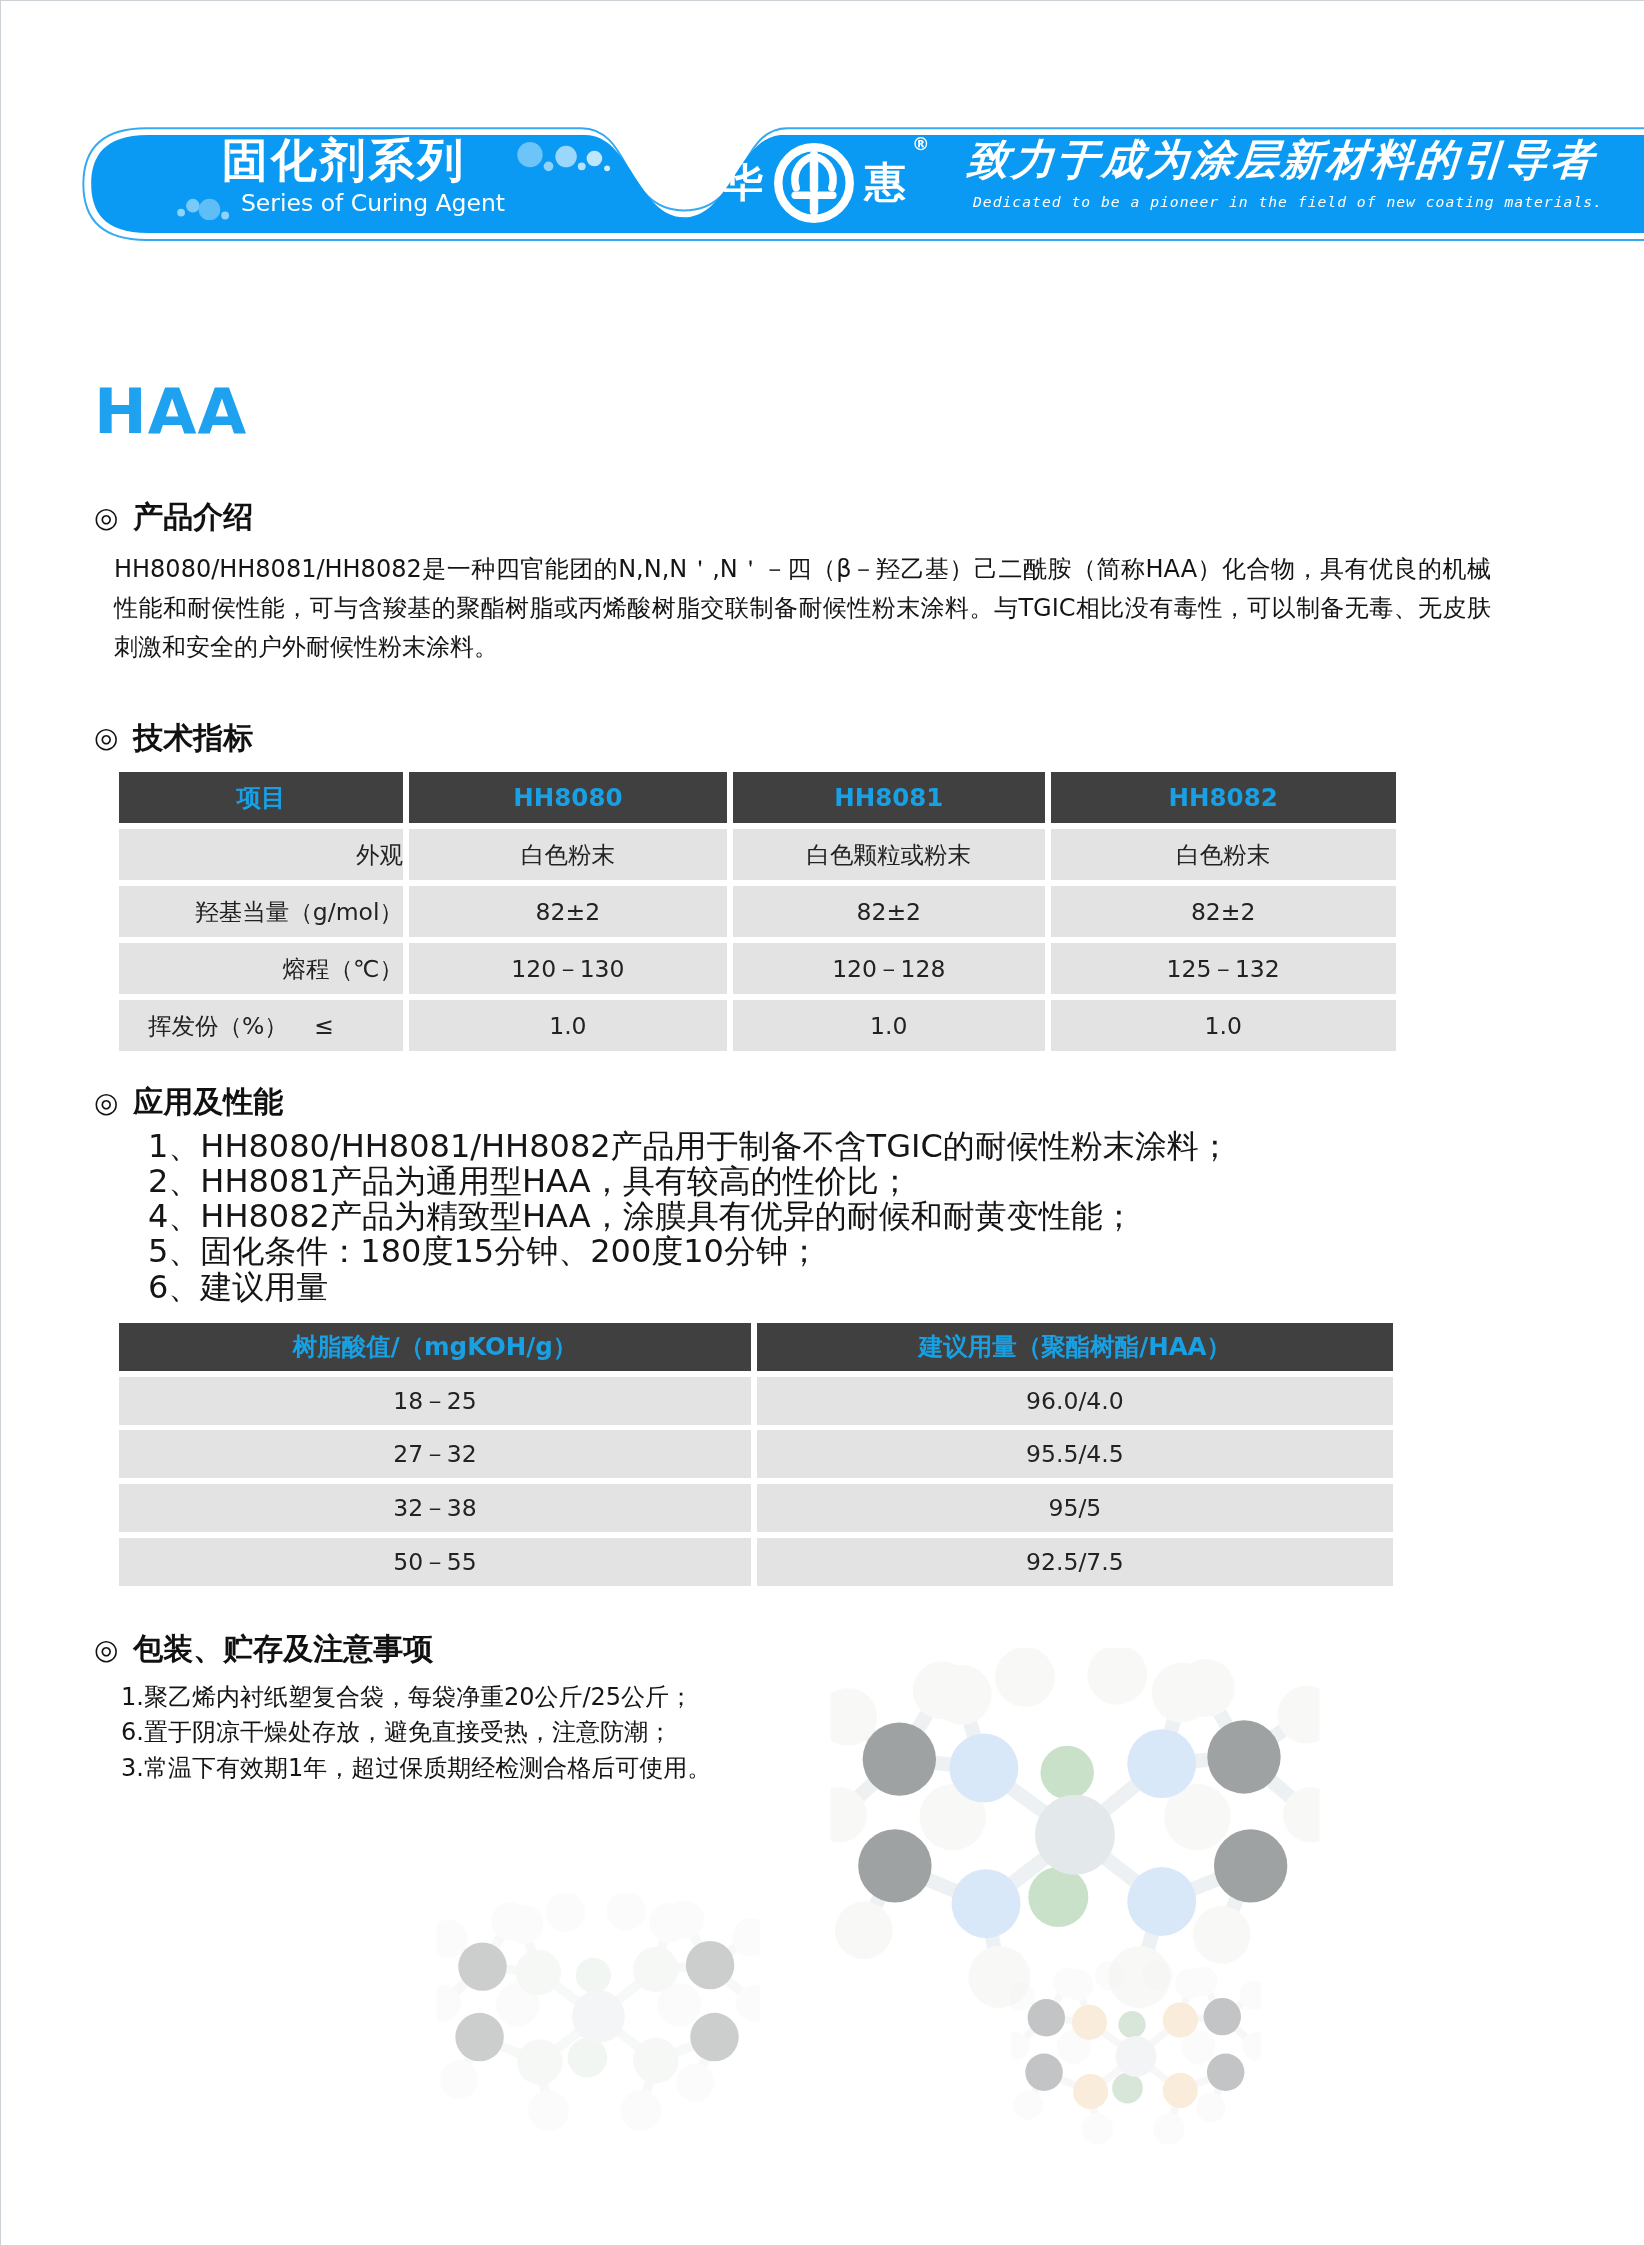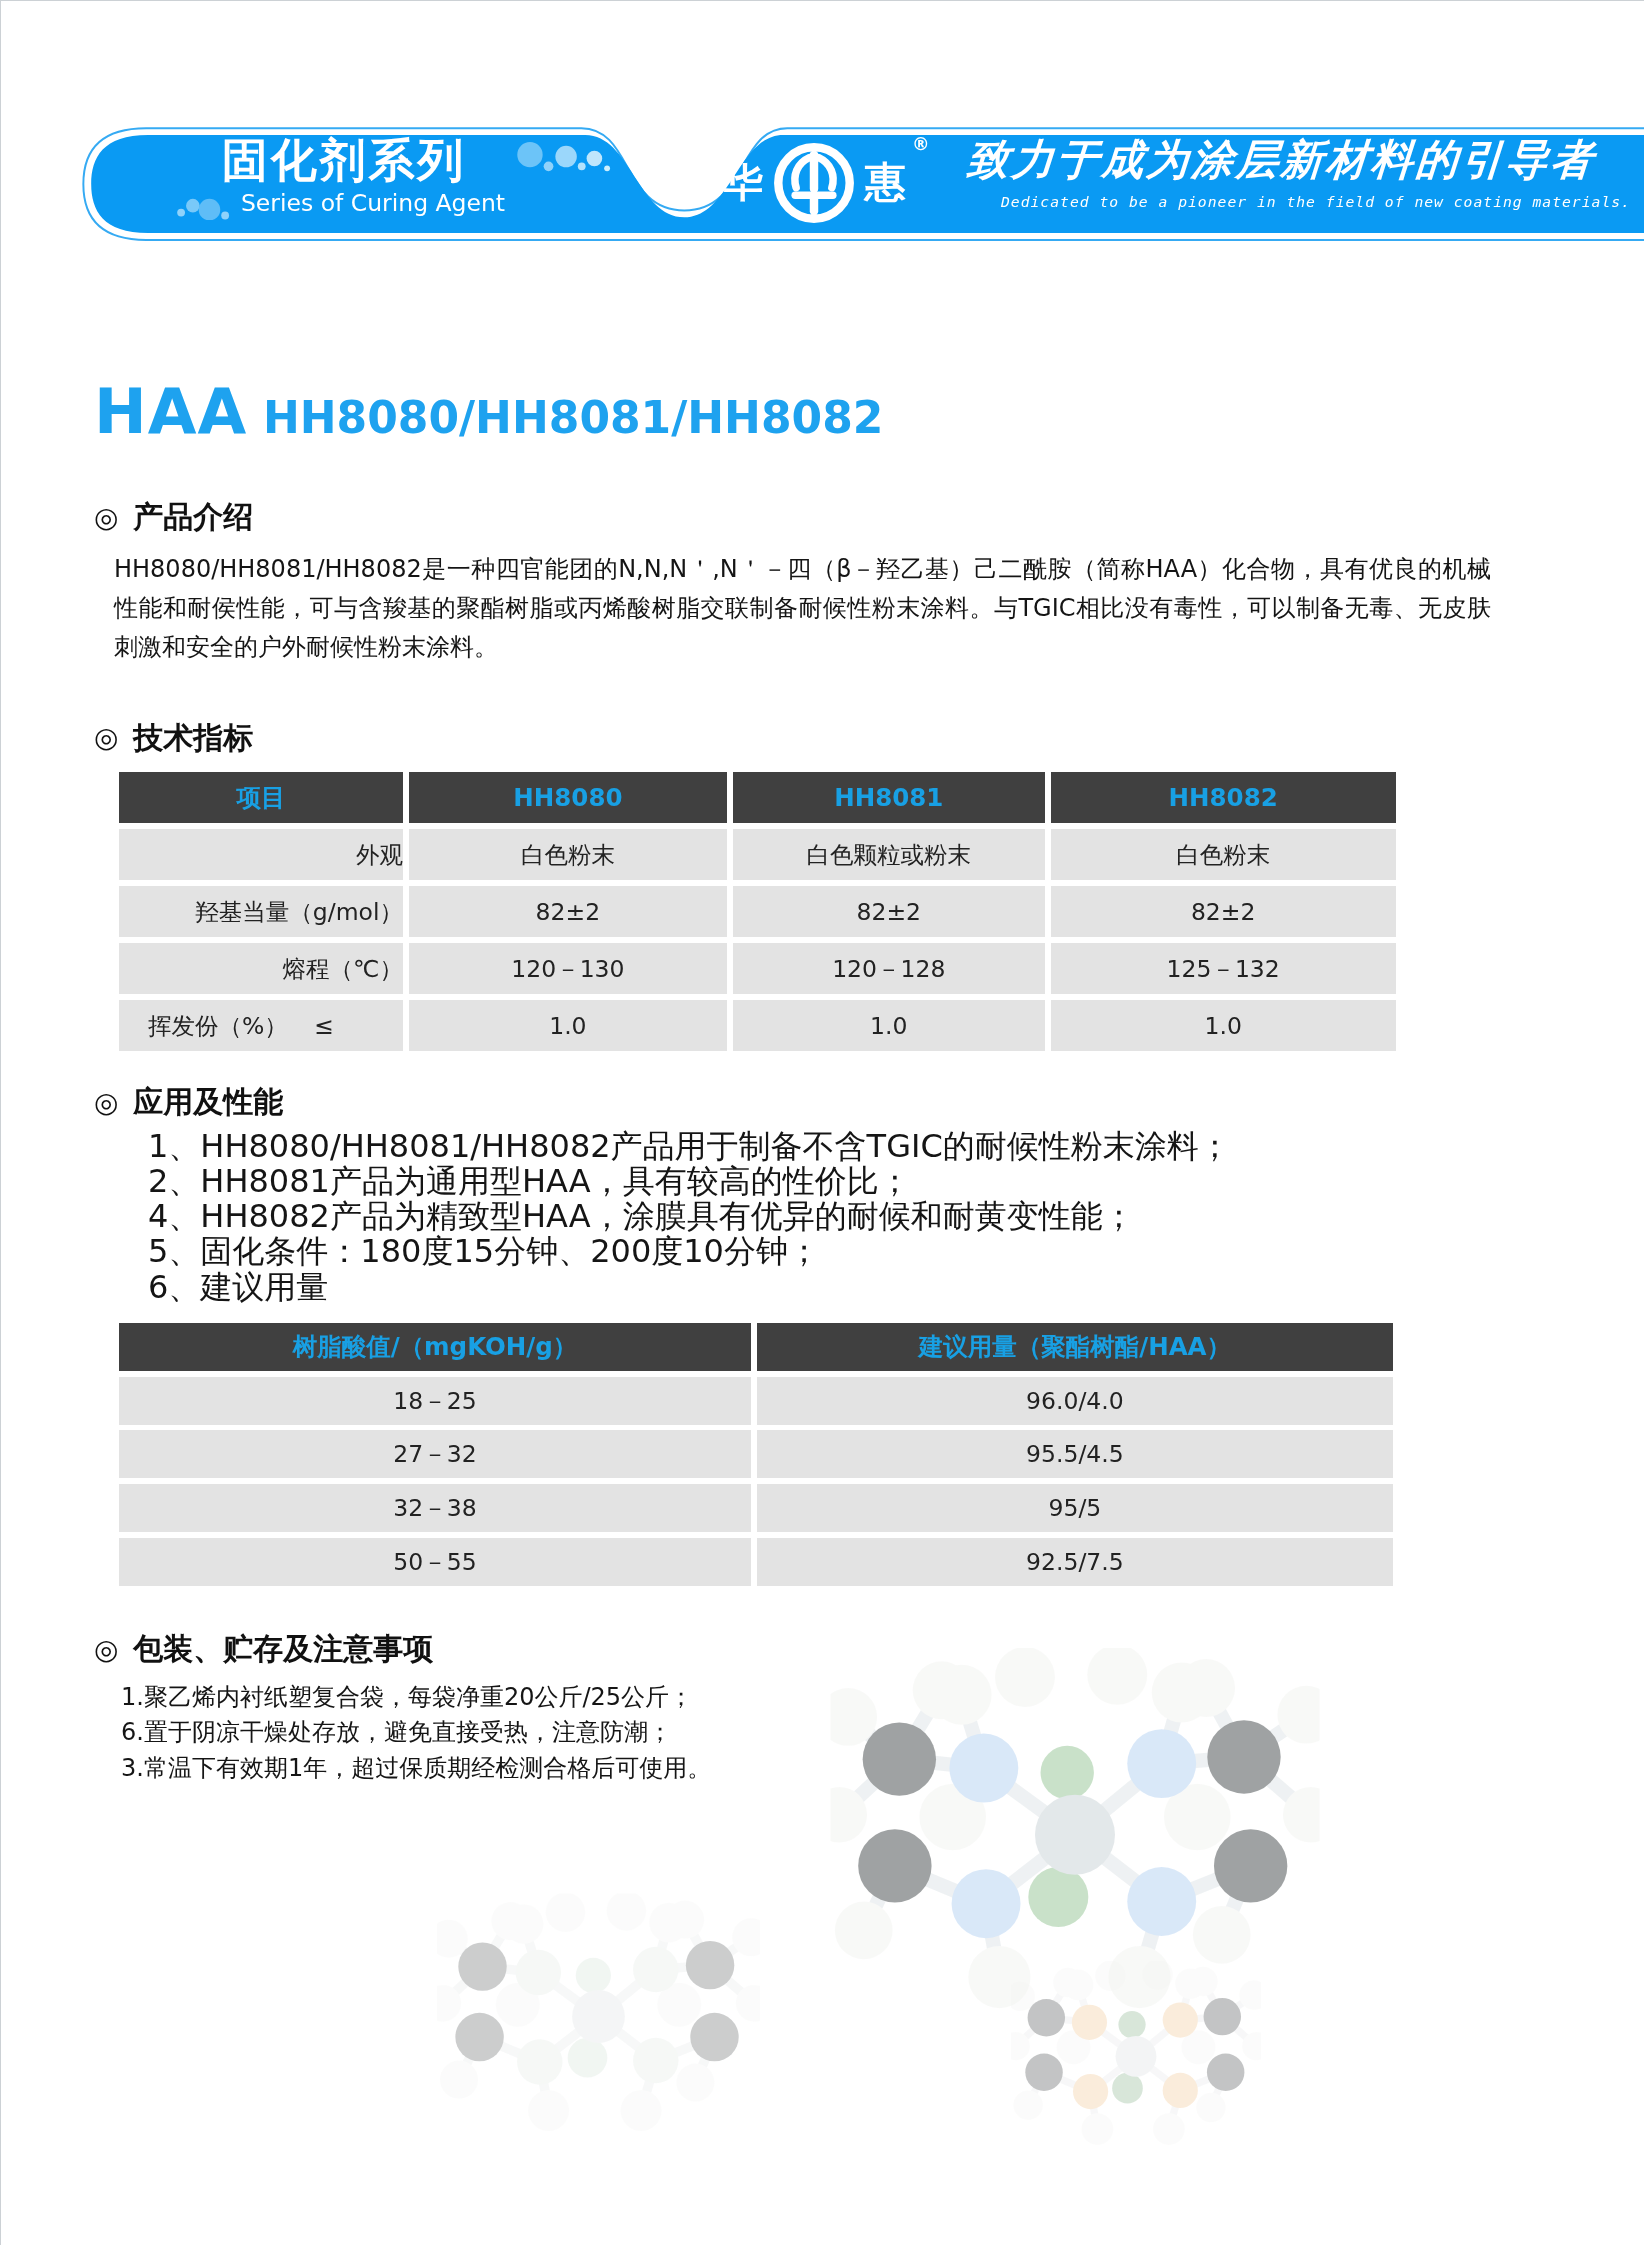--- a/index.html
+++ b/index.html
@@ -14,21 +14,21 @@
              font-size:46px;font-weight:bold;letter-spacing:2.9px;}
   .series-en{position:absolute;left:186px;top:65px;width:372px;text-align:center;font-size:23.5px;}
   .dots-a{position:absolute;left:515px;top:15.7px;}
   .dots-b{position:absolute;left:173px;top:69px;}
   .logo{position:absolute;left:721px;top:11.8px;display:flex;align-items:center;gap:3.9px;}
   .logo-zh{font-size:41px;font-weight:bold;}
   .emblem{width:94px;height:94px;}
   .reg{position:absolute;left:190px;top:-2px;font-size:17.6px;font-weight:bold;}
   .slogan-zh{position:absolute;left:966px;top:7.8px;font-size:42px;font-weight:bold;font-style:italic;
              font-family:"DejaVu Serif","Liberation Serif",serif;letter-spacing:2.9px;transform:skewX(-4deg);}
-  .slogan-en{position:absolute;left:1000px;top:69px;font-size:14.7px;font-style:italic;
+  .slogan-en{position:absolute;left:972px;top:69px;font-size:14.7px;font-style:italic;
              font-family:"DejaVu Sans Mono","Liberation Mono",monospace;letter-spacing:1px;}
 
   
   .mol{position:absolute;}
   .mol-main{left:829px;top:1647px;width:490px;height:378px;opacity:.5;
             --b:#dfe5e8;--h:#f3f4f1;--c:#42484a;--n:#b5d2f2;--g:#94c594;--x:#c9d2d6;}
   .mol-left{left:436px;top:1892px;width:323px;height:250px;opacity:.28;
             --b:#e4e7e8;--h:#f3f4f2;--c:#4a4f50;--n:#dfe8e2;--g:#cfe0d4;--x:#d9dedf;}
   .mol-right{left:1010px;top:1960px;width:250px;height:193px;opacity:.3;
              --b:#e6e8ea;--h:#f4f4f2;--c:#3c4042;--n:#f0c28a;--g:#7fae85;--x:#d8dde0;}
@@ -176,21 +176,20 @@
       <span class="logo-zh">惠</span>
       <span class="reg">®</span>
     </div>
 
     <div class="slogan-zh">致力于成为涂层新材料的引导者</div>
     <div class="slogan-en">Dedicated to be a pioneer in the field of new coating materials.</div>
   </div>
 
   <div class="title-row">
     <span class="title-main">HAA</span>
-    <span class="title-models">HH8080/HH8081/HH8082</span>
   </div>
 
   <div class="sec" id="sec-intro">
     <span class="bullet">◎</span>
     <span>产品介绍</span>
   </div>
   <div class="intro-body">HH8080/HH8081/HH8082是一种四官能团的N,N,N＇,N＇－四（β－羟乙基）己二酰胺（简称HAA）化合物，具有优良的机械性能和耐侯性能，可与含羧基的聚酯树脂或丙烯酸树脂交联制备耐候性粉末涂料。与TGIC相比没有毒性，可以制备无毒、无皮肤刺激和安全的户外耐候性粉末涂料。</div>
 
   <div class="sec" id="sec-specs">
     <span class="bullet">◎</span>

